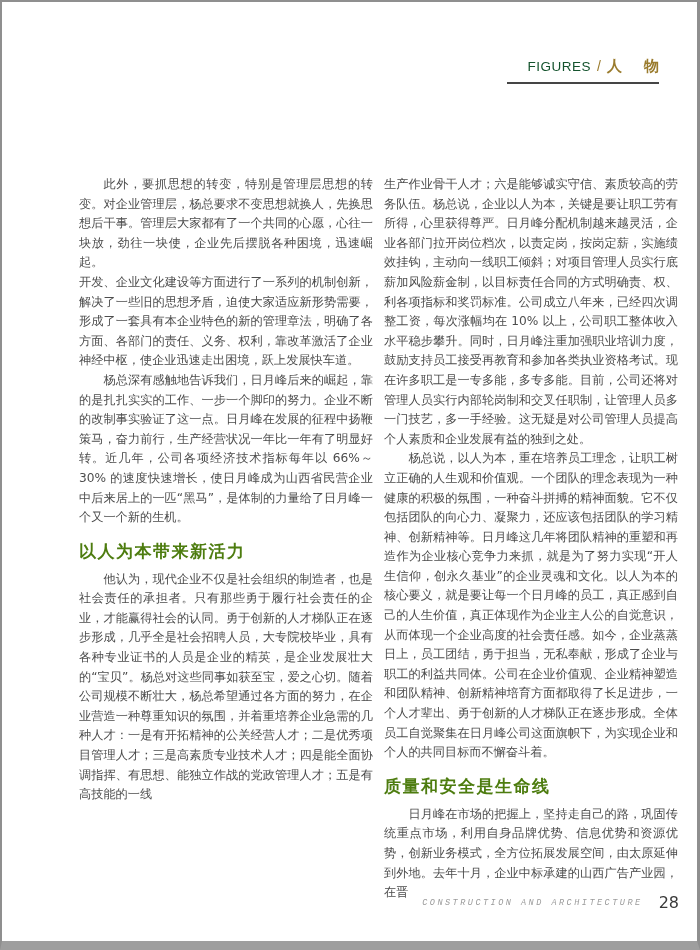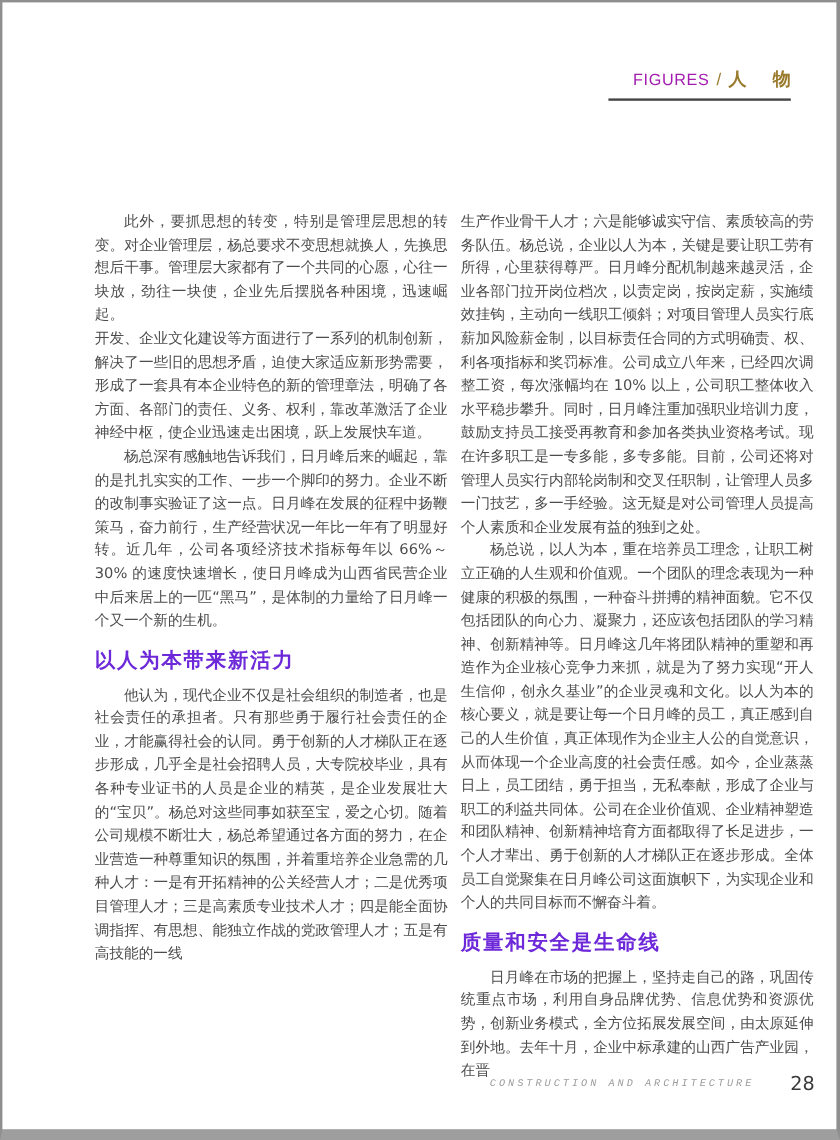--- a/index.html
+++ b/index.html
@@ -31,21 +31,21 @@
     align-items: baseline;
     gap: 6px;
     padding-bottom: 6px;
     border-bottom: 2px solid #454545;
     white-space: nowrap;
   }
   .hdr-en {
     font-family: "Liberation Sans", sans-serif;
     font-size: 13.5px;
     letter-spacing: 0.5px;
-    color: #a21caf;
+    color: #14532d;
   }
   .hdr-slash {
     font-family: "Liberation Sans", sans-serif;
     font-size: 14px;
     color: #9a7b2d;
   }
   .hdr-zh {
     font-size: 15px;
     font-weight: bold;
     color: #9a7b2d;
@@ -65,35 +65,35 @@
   }
   .col-left  { left: 77px; }
   .col-right { left: 382px; }
   .col p.paragraph { margin: 0; }
   .col p.paragraph.indent { text-indent: 2em; }
   .col h3.heading {
     font-size: 17px;
     line-height: 21px;
     font-weight: bold;
     letter-spacing: 1.5px;
-    color: #6d28d9;
+    color: #4d7c0f;
     margin: 13px 0 8px 0;
     text-align: left;
     font-family: "DejaVu Sans", sans-serif;
   }
   
   .footer {
     position: absolute;
     top: 891px;
     left: 0;
     width: 677px;
     display: flex;
     justify-content: flex-end;
     align-items: center;
-    gap: 30px;
+    gap: 16px;
   }
   .journal {
     font-family: "Liberation Mono", monospace;
     font-style: italic;
     font-size: 8.5px;
     letter-spacing: 2.5px;
     color: #9b9b9b;
   }
   .pagenum {
     font-size: 16px;

